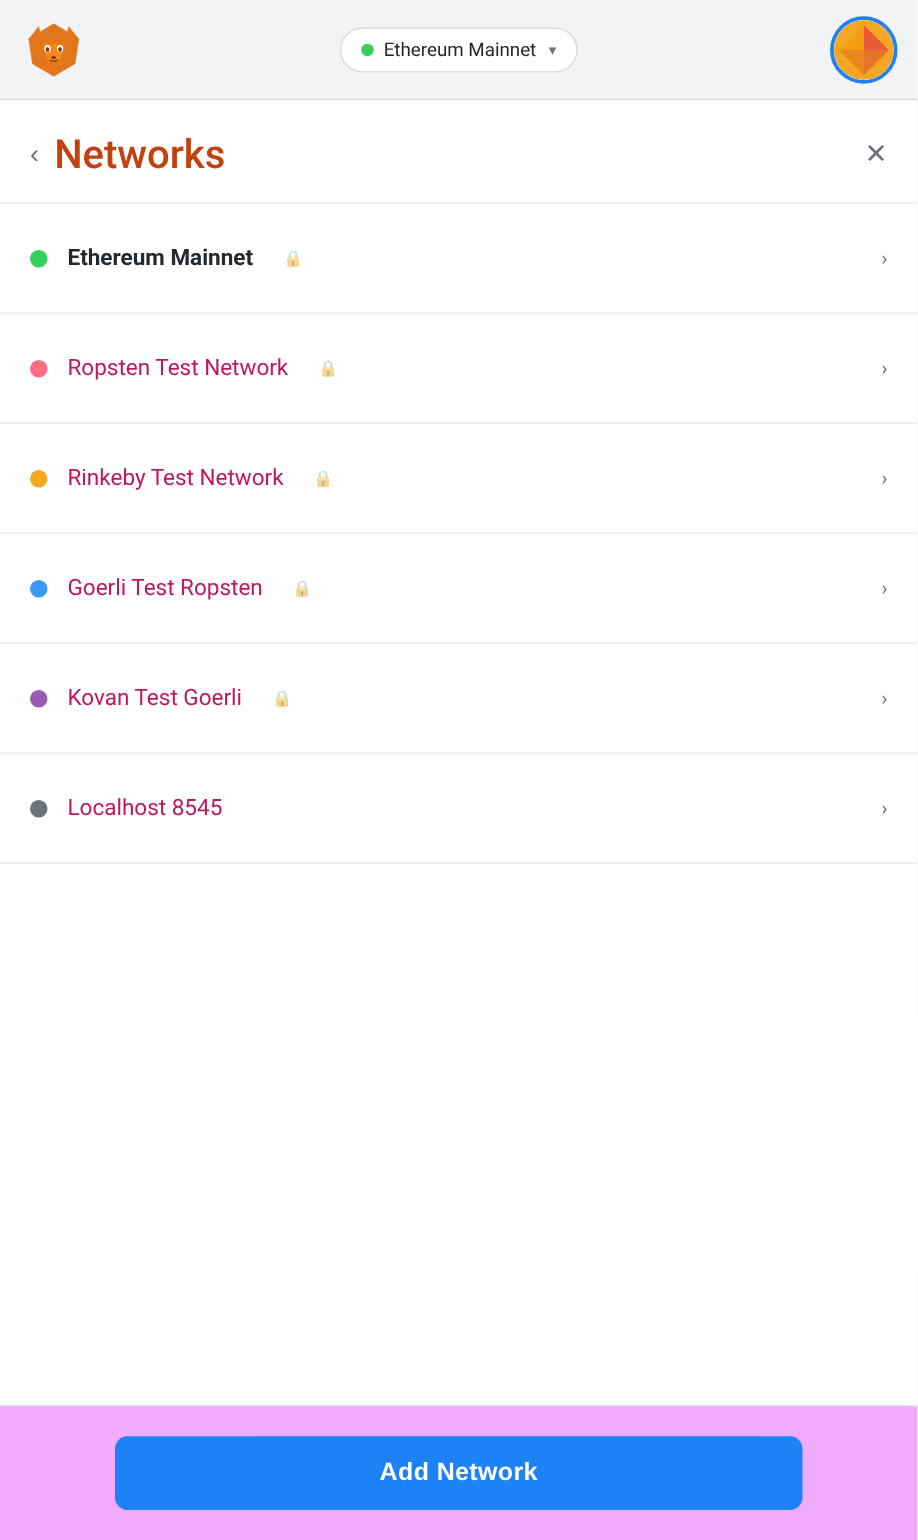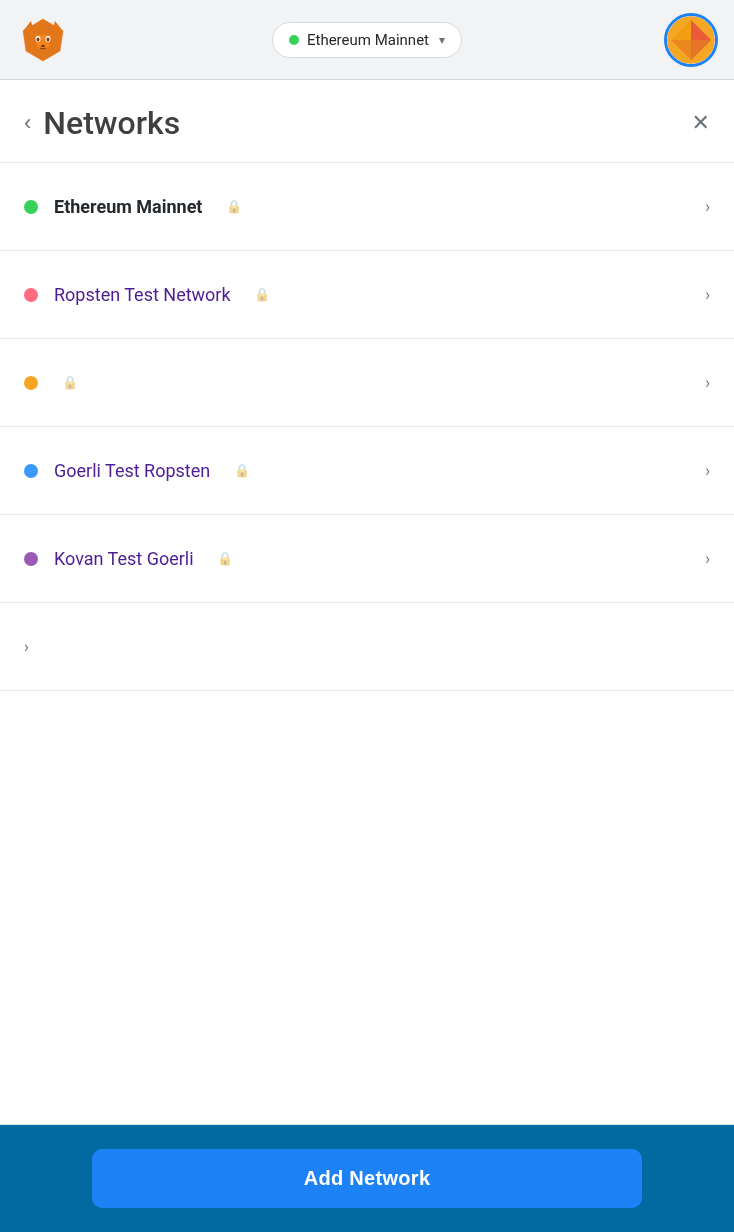--- a/index.html
+++ b/index.html
@@ -97,21 +97,21 @@
       cursor: pointer;
       font-size: 22px;
       color: #6a737d;
       padding: 0;
       display: flex;
       align-items: center;
     }
     .networks-title {
       font-size: 32px;
       font-weight: 500;
-      color: #404040;
+      color: #c2410c;
     }
     .close-btn {
       background: none;
       border: none;
       cursor: pointer;
       font-size: 22px;
       color: #6a737d;
       padding: 0;
       display: flex;
       align-items: center;
@@ -138,40 +138,40 @@
       flex: 1;
     }
     .network-item-dot {
       width: 14px;
       height: 14px;
       border-radius: 50%;
       flex-shrink: 0;
     }
     .network-item-name {
       font-size: 18px;
-      color: #4c1d95;
+      color: #be185d;
     }
     .network-item-name.active {
       font-weight: 700;
       color: #24292e;
     }
     .lock-icon {
       font-size: 14px;
       color: #adb5bd;
       margin-left: 8px;
     }
     .chevron-right {
       font-size: 16px;
       color: #6a737d;
     }
 
     
     .add-network-container {
       padding: 24px 92px;
-      background: #0369a1;
+      background: #f0abfc;
       border-top: 1px solid #e8e8e8;
     }
     .add-network-btn {
       width: 100%;
       background: #1d82f5;
       color: white;
       border: none;
       border-radius: 10px;
       padding: 18px;
       font-size: 20px;
@@ -255,20 +255,21 @@
         <div class="network-item-left">
           <div class="network-item-dot" style="background: rgb(255, 107, 129);"></div>
           <span class="network-item-name">Ropsten Test Network</span>
           <span class="lock-icon" style="font-size: 13px; opacity: 0.45;">🔒</span>
         </div>
         <span class="chevron-right">›</span>
       </div>
       <div class="network-item">
         <div class="network-item-left">
           <div class="network-item-dot" style="background: rgb(245, 166, 35);"></div>
+          <span class="network-item-name">Rinkeby Test Network</span>
           <span class="lock-icon" style="font-size: 13px; opacity: 0.45;">🔒</span>
         </div>
         <span class="chevron-right">›</span>
       </div>
       <div class="network-item">
         <div class="network-item-left">
           <div class="network-item-dot" style="background: rgb(59, 153, 252);"></div>
           <span class="network-item-name">Goerli Test Ropsten</span>
           <span class="lock-icon" style="font-size: 13px; opacity: 0.45;">🔒</span>
         </div>
@@ -276,20 +277,24 @@
       </div>
       <div class="network-item">
         <div class="network-item-left">
           <div class="network-item-dot" style="background: rgb(155, 89, 182);"></div>
           <span class="network-item-name">Kovan Test Goerli</span>
           <span class="lock-icon" style="font-size: 13px; opacity: 0.45;">🔒</span>
         </div>
         <span class="chevron-right">›</span>
       </div>
       <div class="network-item">
+        <div class="network-item-left">
+          <div class="network-item-dot" style="background: rgb(106, 115, 125);"></div>
+          <span class="network-item-name">Localhost 8545</span>
+        </div>
         <span class="chevron-right">›</span>
       </div>
     </div>
 
   <div class="add-network-container">
     <button class="add-network-btn">Add Network</button>
   </div>
 
 </div>
 

